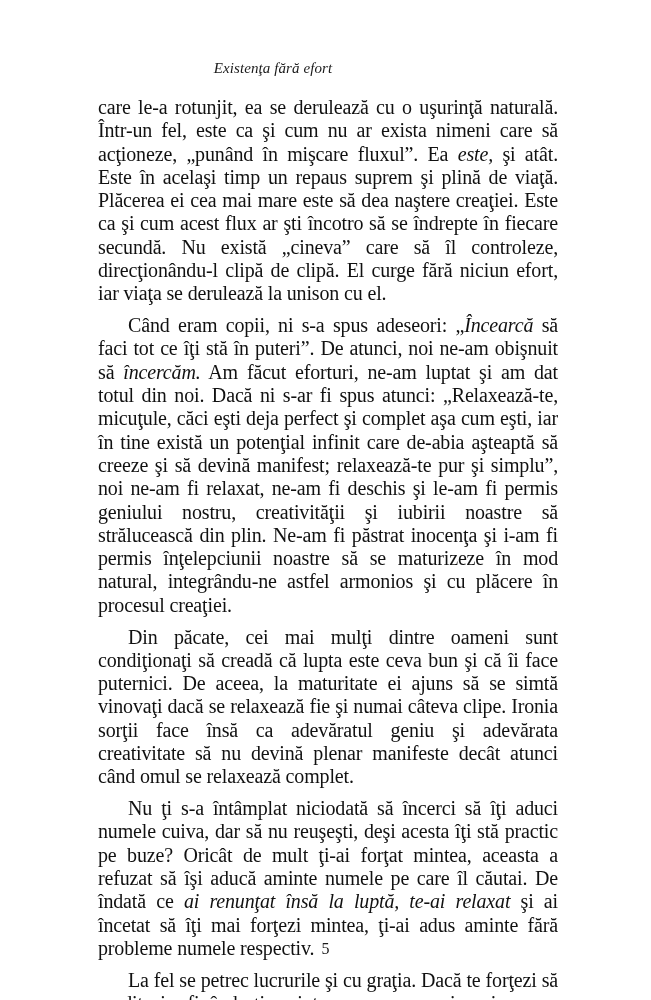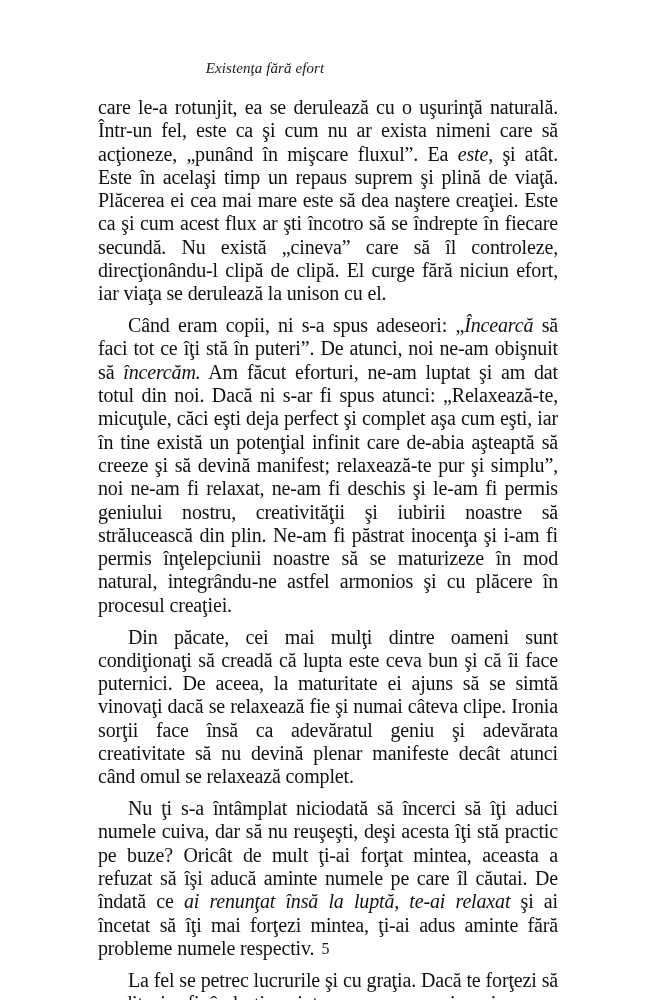--- a/index.html
+++ b/index.html
@@ -11,21 +11,21 @@
       width: 651px;
       height: 1000px;
       position: relative;
       overflow: hidden;
       font-family: "Liberation Serif", "DejaVu Serif", serif;
       color: #111111;
     }
     .running-header {
       position: absolute;
       top: 60px;
-      left: 4px;
+      left: 12px;
       width: 522px;
       text-align: center;
       font-style: italic;
       font-size: 15px;
       letter-spacing: 0.1px;
       color: #1a1a1a;
     }
     .body-text {
       position: absolute;
       top: 96px;

